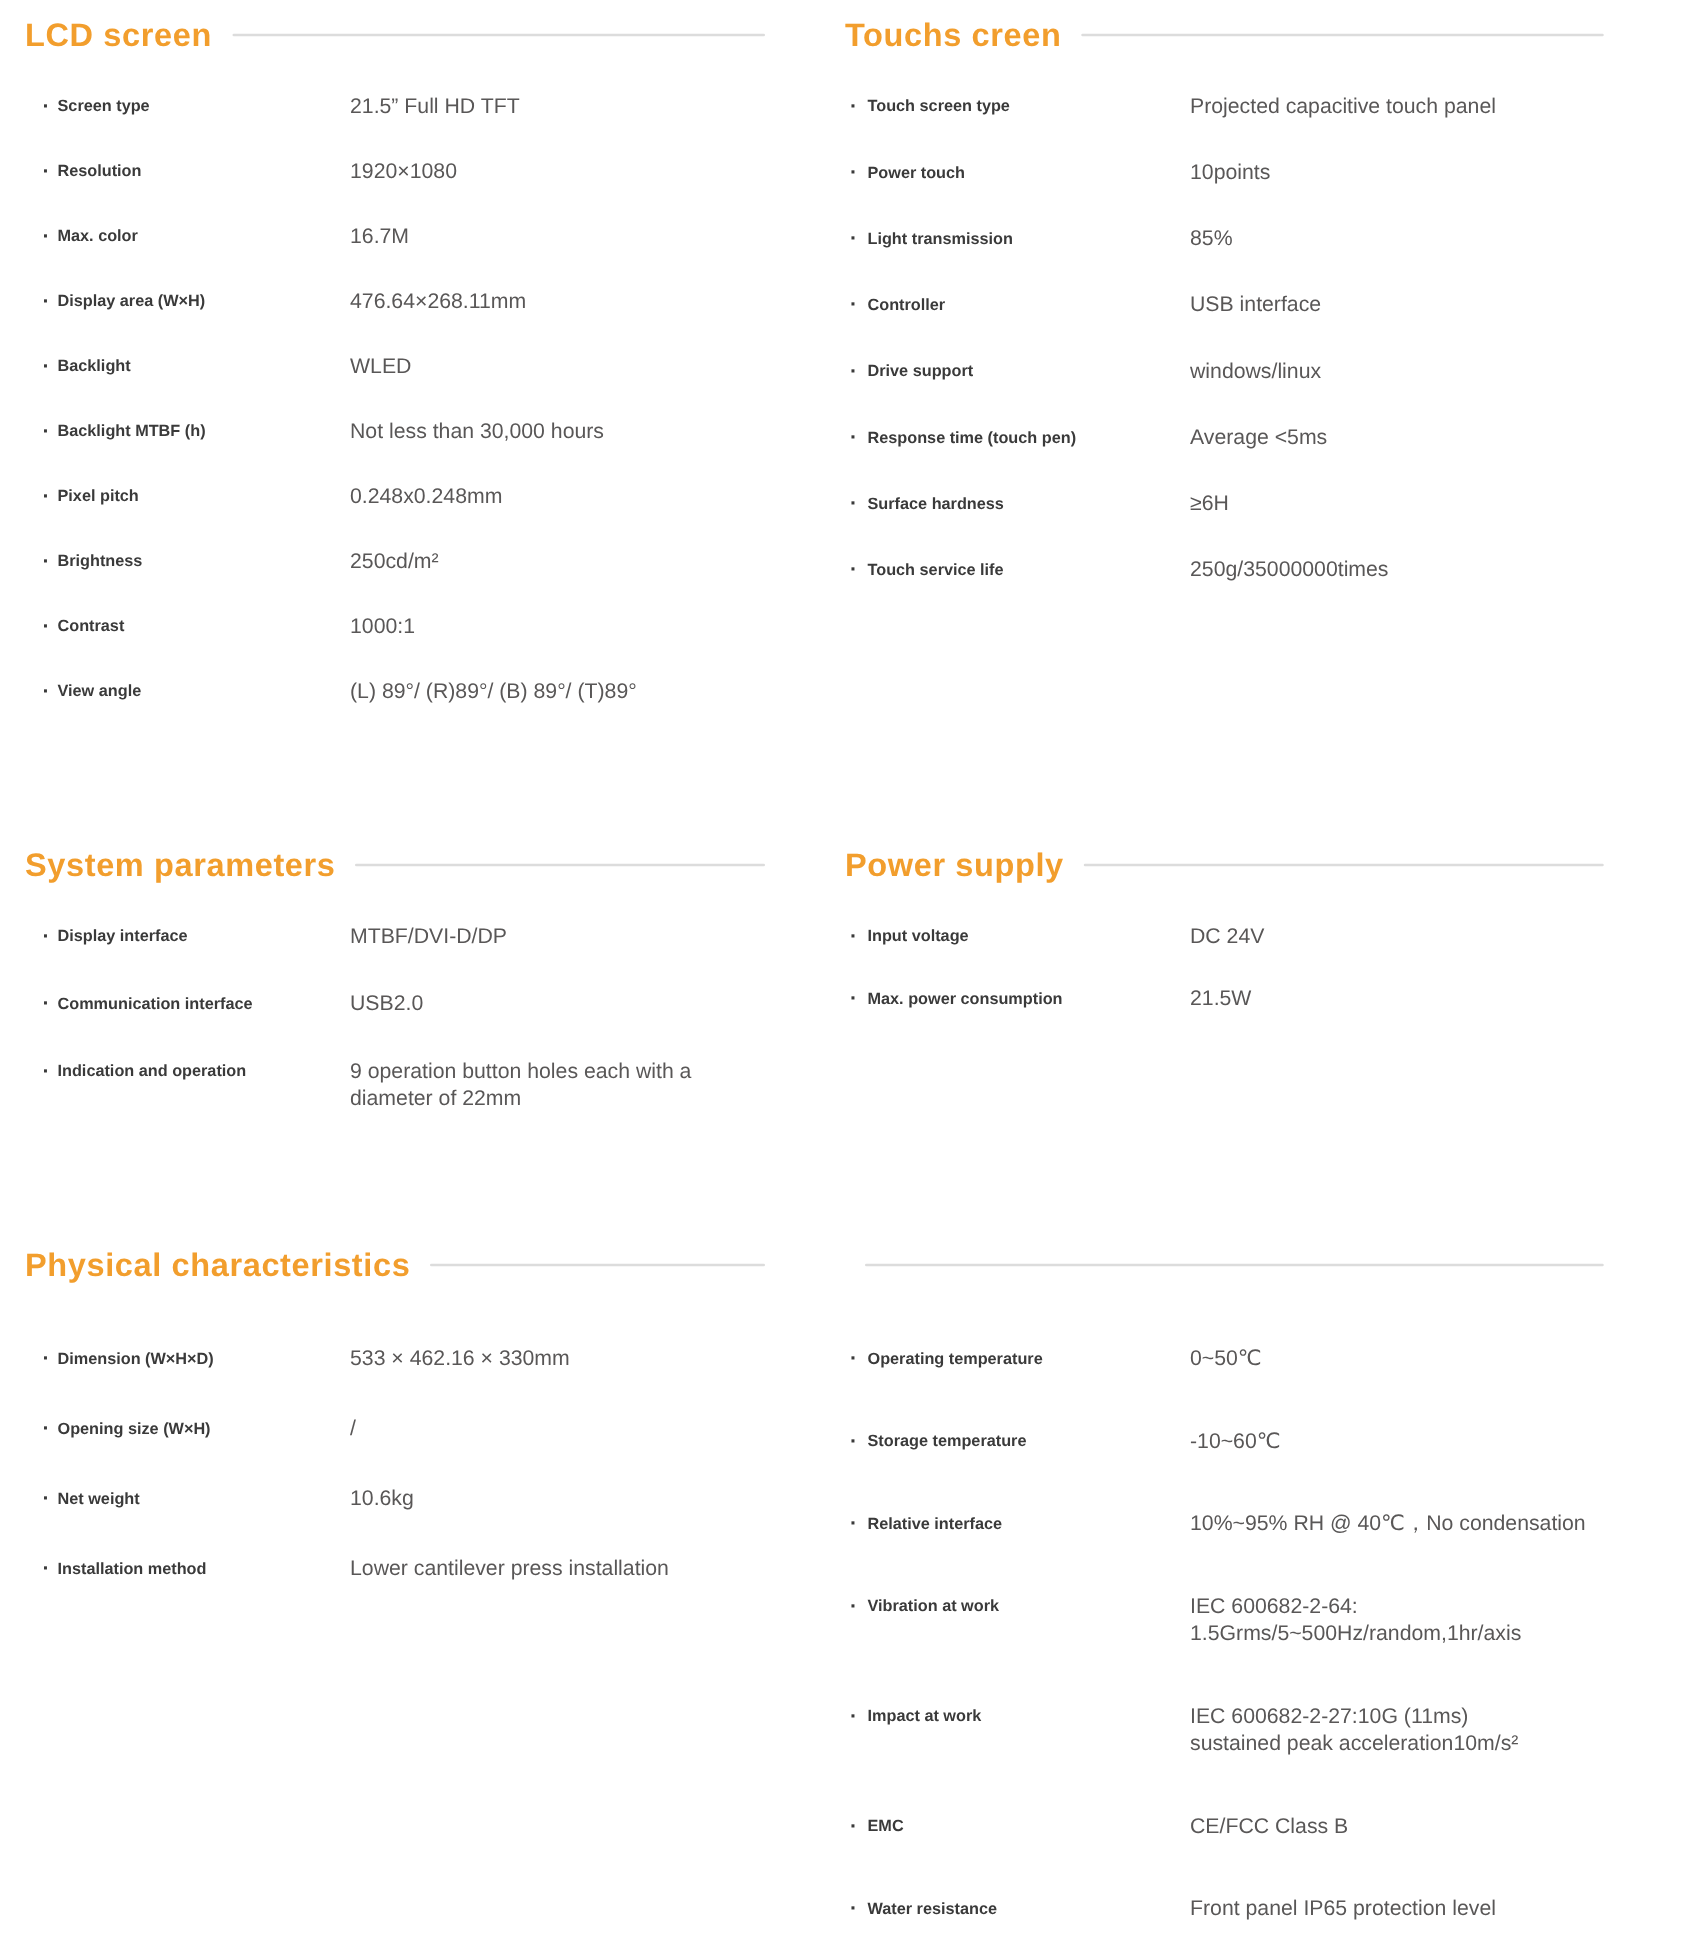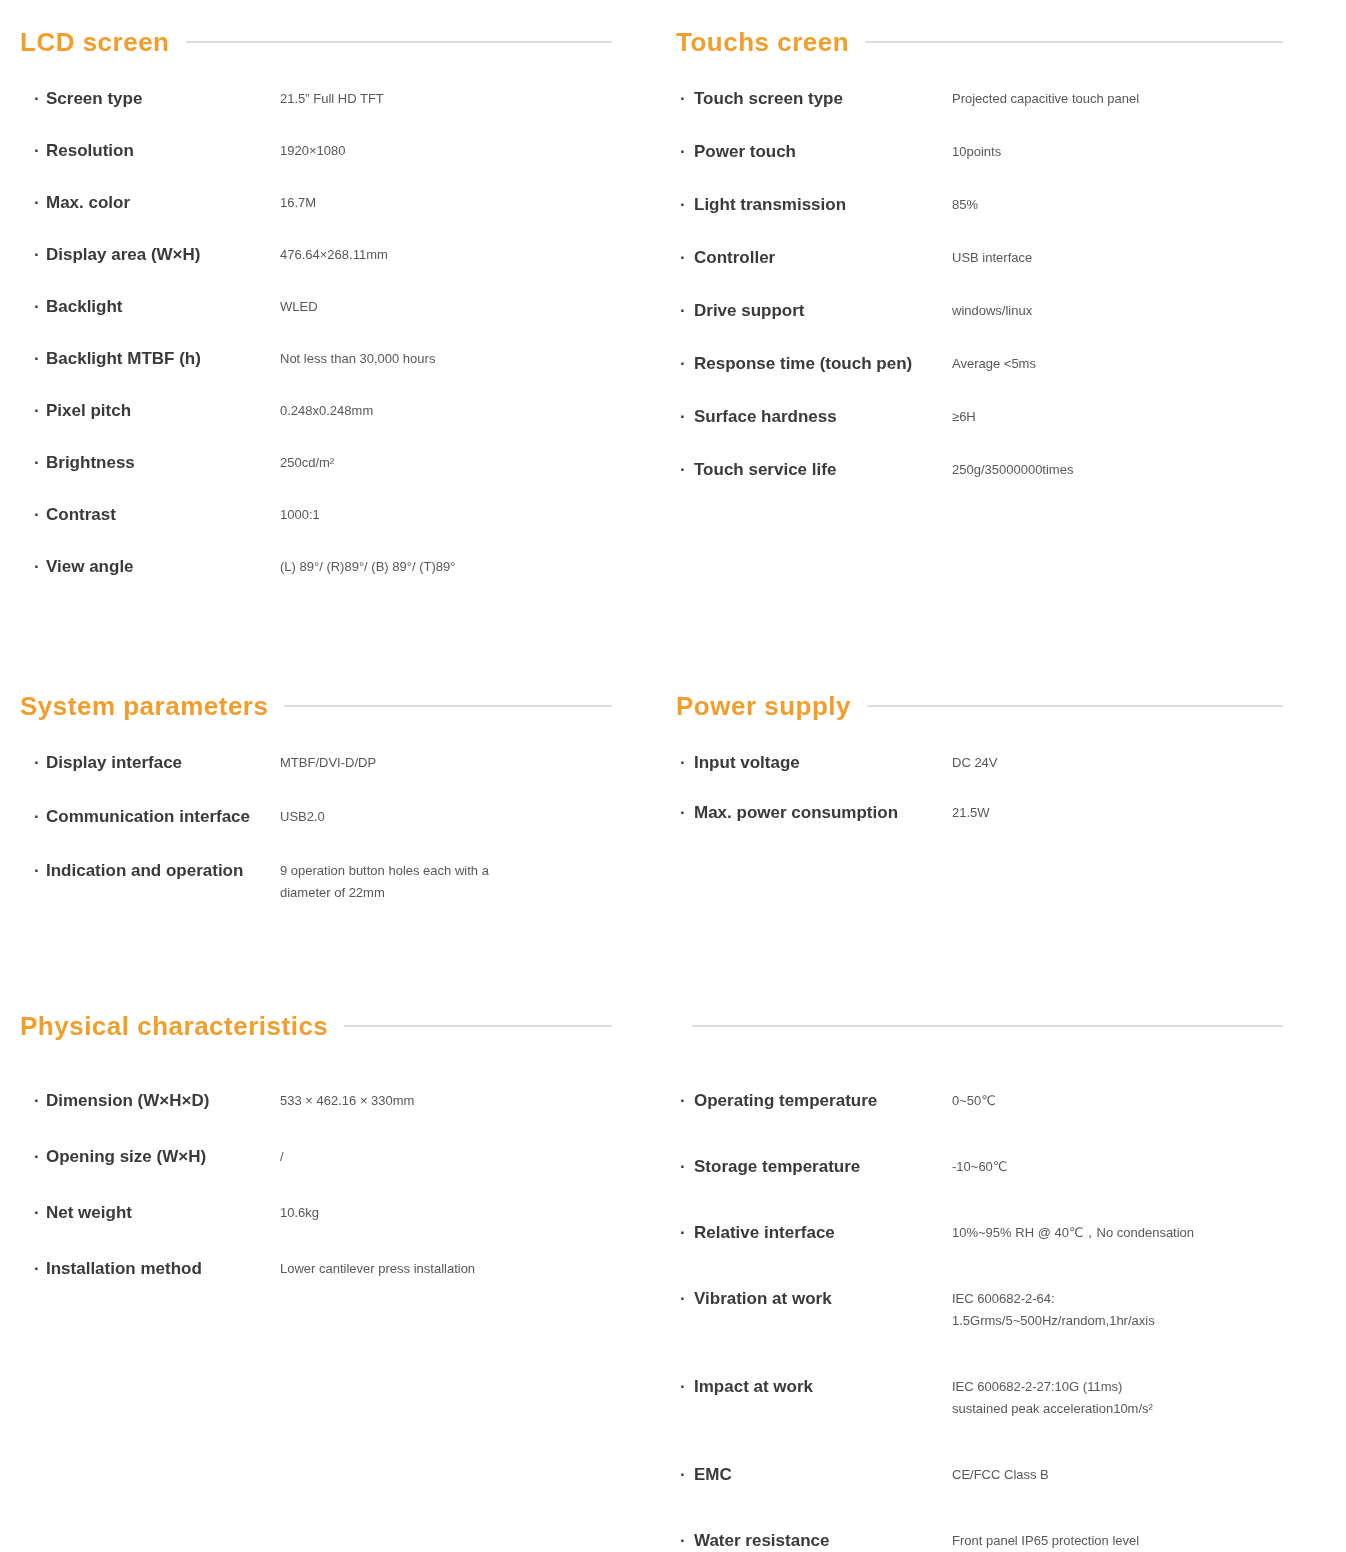--- a/index.html
+++ b/index.html
@@ -14,21 +14,21 @@
     overflow:hidden;
   }
   .section{position:absolute;}
   .sec-lcd      {left:20px;  top:12px;  width:592px;}
   .sec-touch    {left:676px; top:12px;  width:607px;}
   .sec-system   {left:20px;  top:676px; width:592px;}
   .sec-power    {left:676px; top:676px; width:607px;}
   .sec-physical {left:20px;  top:996px; width:592px;}
   .sec-env      {left:676px; top:996px; width:607px;}
 
-  .heading-row{display:flex;align-items:center;height:32px;margin-top:14px;}
+  .heading-row{display:flex;align-items:center;height:32px;}
   .heading{
     font-size:26px;font-weight:bold;color:#F29E2D;
     line-height:32px;white-space:nowrap;letter-spacing:0.5px;
   }
   .heading-line{flex:1;height:2px;background:#DCDCDC;margin-left:16px;border-radius:1px;}
 
   .sec-lcd .heading-row, .sec-touch .heading-row,
   .sec-system .heading-row, .sec-power .heading-row{margin-bottom:30px;}
   .sec-physical .heading-row, .sec-env .heading-row{margin-bottom:48px;}
 
@@ -46,25 +46,25 @@
   .sec-touch .row{margin-bottom:31px;}
   .sec-system .row{margin-bottom:32px;}
   .sec-power .row{margin-bottom:28px;}
   .sec-physical .row{margin-bottom:34px;}
   .sec-env .row{margin-bottom:44px;}
 
   .bullet{
     color:#3A3A3A;font-weight:bold;font-size:17px;line-height:22px;
   }
   .label{
-    color:#3A3A3A;font-weight:bold;font-size:17px;line-height:22px;
+    color:#3A3A3A;font-weight:bold;font-size:13px;line-height:22px;
     white-space:nowrap;
   }
   .value{
-    color:#595757;font-size:13px;line-height:22px;
+    color:#595757;font-size:17px;line-height:22px;
     white-space:pre-line;
   }
 </style>
 </head>
 <body>
 
 <div class="canvas">
 
   <div class="section sec-lcd">
     <div class="heading-row">

